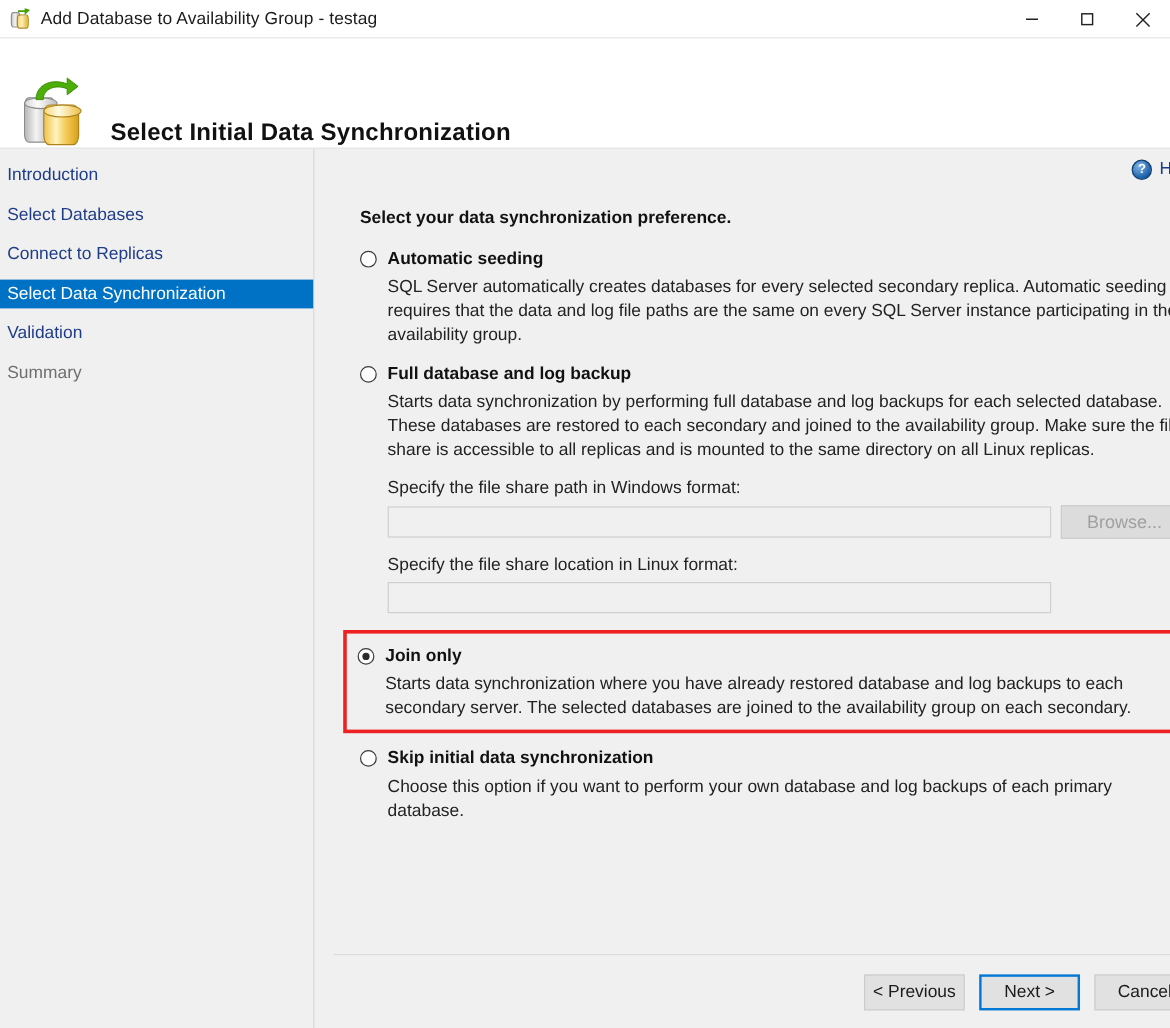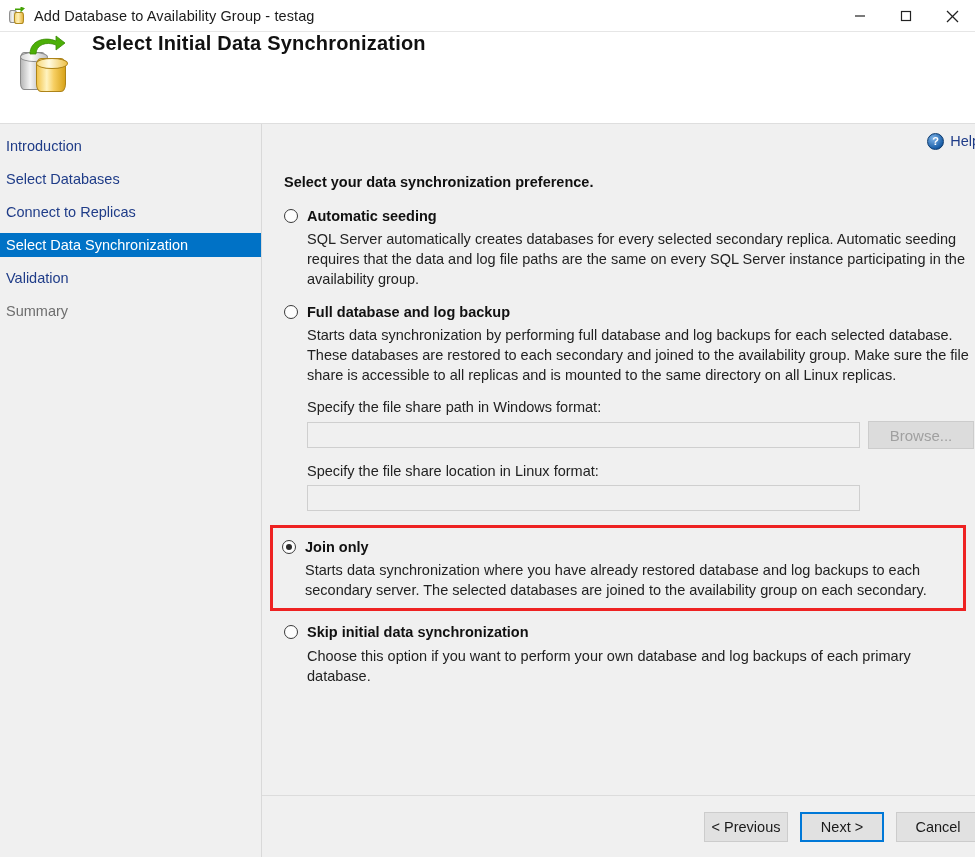--- a/index.html
+++ b/index.html
@@ -61,21 +61,21 @@
     display: flex; align-items: center; justify-content: center;
     cursor: default;
   }
   .win-btn svg { display: block; }
 
   
   .header {
     height: 92px;
     background: #ffffff;
     display: flex;
-    align-items: flex-start;
+    align-items: flex-end;
     padding-left: 12px;
     border-bottom: 1px solid #dedede;
   }
   .header-icon {
     width: 62px; height: 62px;
     position: relative; flex: none;
     margin-right: 18px;
   }
   .hi-back {
     position: absolute; left: 8px; top: 20px;
@@ -112,20 +112,21 @@
     font-weight: bold;
     color: #111111;
     letter-spacing: 0.2px;
   }
 
   
   .body-area {
     display: flex;
     height: 733px;
     background: #f0f0f0;
+    gap: 16px;
   }
 
   
   .sidebar {
     width: 262px;
     background: #f0f0f0;
     border-right: 1px solid #d9d9d9;
     padding-top: 10px;
     flex: none;
   }

